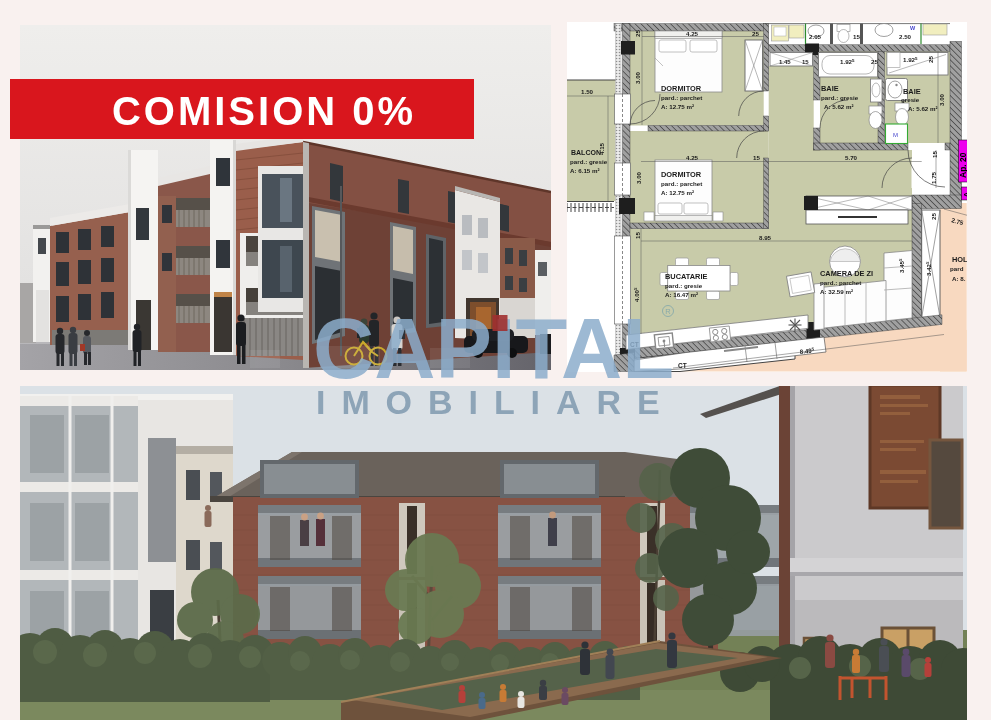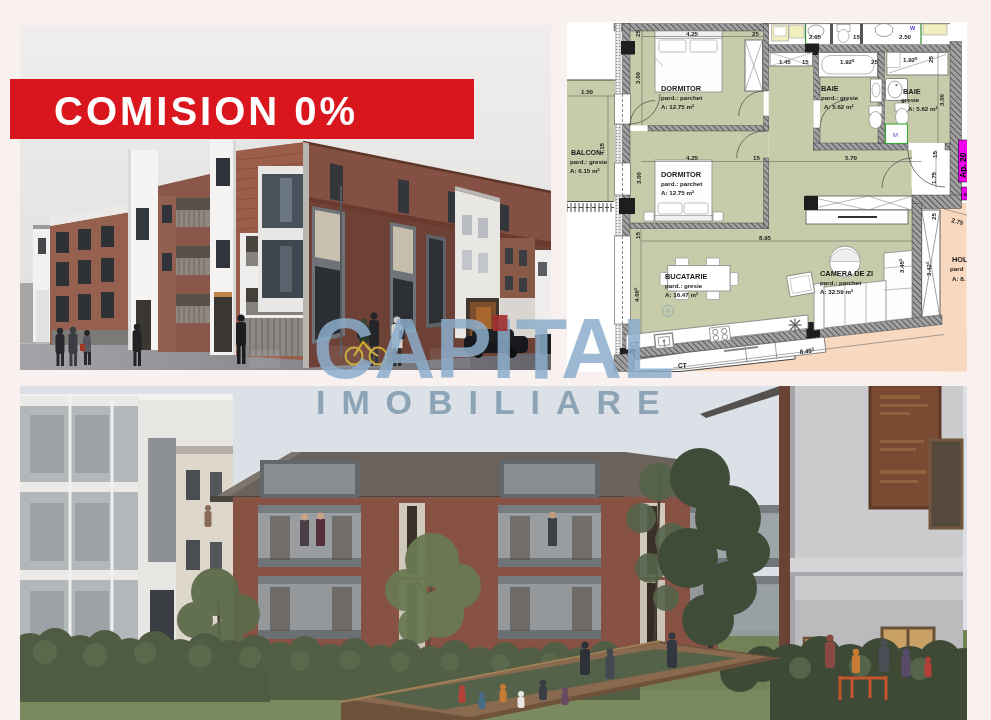--- a/index.html
+++ b/index.html
@@ -1,18 +1,18 @@
 <!DOCTYPE html>
 <html><head>
 <meta charset="utf-8">
 <style>
 html,body{margin:0;padding:0}
 body{width:991px;height:720px;position:relative;background:#f9f1ef;font-family:"Liberation Sans",sans-serif;overflow:hidden}
 .abs{position:absolute}
-#banner{left:10px;top:79px;width:464px;height:60px;background:#d9161d;color:#fff;font-weight:bold;font-size:40px;letter-spacing:3px;line-height:64px;text-align:left;text-indent:44px;z-index:5}
+#banner{left:10px;top:79px;width:464px;height:60px;background:#d9161d;color:#fff;font-weight:bold;font-size:40px;letter-spacing:3px;line-height:64px;text-align:center;text-indent:44px;z-index:5}
 </style>
 </head>
 <body>
 
 <svg class="abs" style="left:20px;top:25px" width="531" height="345" viewBox="20 25 531 345">
 <defs>
 <linearGradient id="skyg" x1="0" y1="0" x2="0" y2="1">
 <stop offset="0" stop-color="#efeeec"></stop>
         <stop offset="0.75" stop-color="#e3e2e1"></stop>
         <stop offset="1" stop-color="#dcdbdb"></stop>

